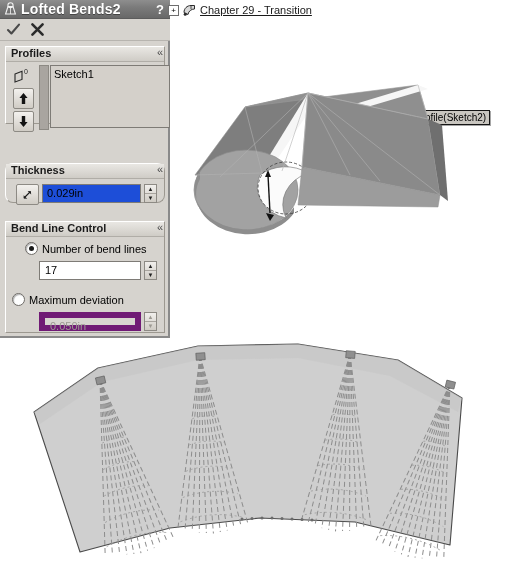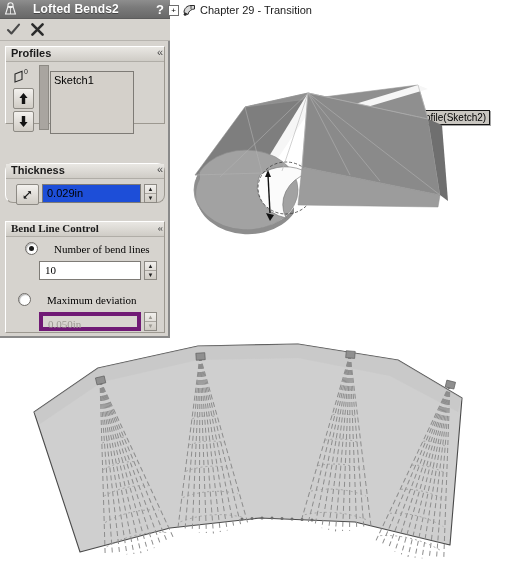--- a/index.html
+++ b/index.html
@@ -20,21 +20,21 @@
   }
   #pm-titlebar{
     position:absolute;left:0;top:0;width:170px;height:19px;
     background:linear-gradient(to bottom,#8e8e8e 0%,#7b7b7b 40%,#686868 100%);
     color:#ffffff;
     display:flex;align-items:center;
     box-sizing:border-box;
     border-bottom:1px solid #5c5c5c;
   }
   #pm-title-text{
-    font-weight:bold;font-size:12px;margin-left:15px;letter-spacing:0.2px;
+    font-weight:bold;font-size:14px;margin-left:3px;letter-spacing:0.2px;
     text-shadow:0 1px 0 #444;
   }
   .ti-icon{width:15px;height:15px;margin-left:3px;flex:0 0 auto;}
   #pm-help{
     margin-left:auto;margin-right:6px;font-weight:bold;font-size:13px;color:#fff;
     line-height:1;
   }
 
   
   #pm-actionbar{
@@ -69,21 +69,21 @@
     background:linear-gradient(to bottom,#f3f1ee,#d0ccc5);
     border:1px solid #8d8a84;border-radius:2px;
     display:flex;align-items:center;justify-content:center;
   }
   #btn-up{top:26px;} #btn-down{top:49px;}
   #sel-strip{
     position:absolute;left:33px;top:3px;width:8px;height:63px;
     background:#a9a5a0;border:1px solid #8d8a84;
   }
   #sel-list{
-    position:absolute;left:44px;top:9px;width:84px;height:63px;
+    position:absolute;left:44px;top:3px;width:120px;height:63px;
     background:#d4d0ca;border:1px solid #7e7b76;
     box-sizing:border-box;padding:2px 0 0 3px;overflow:hidden;
   }
   #sel-list .litem{font-size:11px;line-height:13px;color:#000;}
 
   
   #g-thickness{top:163px;height:40px;border-radius:8px;}
   #thk-dirbtn{
     position:absolute;left:10px;top:5px;width:21px;height:19px;
     background:linear-gradient(to bottom,#f3f1ee,#d0ccc5);
@@ -102,59 +102,59 @@
     display:flex;flex-direction:column;
   }
   .spin span{
     flex:1;display:flex;align-items:center;justify-content:center;
     font-size:6px;line-height:1;color:#222;
   }
   .spin span:first-child{border-bottom:1px solid #a8a49e;}
   #thk-spin{left:138px;top:5px;}
 
   
-  #g-bend{top:221px;height:112px;font-family:Liberation Serif, serif;}
-  .radio-row{position:absolute;display:flex;align-items:center;gap:16px;}
+  #g-bend{top:221px;height:112px;}
+  .radio-row{position:absolute;display:flex;align-items:center;gap:4px;}
   #rr-num{left:19px;top:5px;}
-  #rr-dev{left:12px;top:56px;justify-content:space-between;}
+  #rr-dev{left:6px;top:56px;justify-content:space-between;}
   .radio{
     width:11px;height:11px;border-radius:50%;
     background:#ffffff;border:1px solid #6f6c68;
     box-shadow:inset 1px 1px 1px rgba(0,0,0,.30);
     position:relative;flex:0 0 auto;
   }
   .radio.on::after{
     content:"";position:absolute;left:3px;top:3px;width:5px;height:5px;
     border-radius:50%;background:#1a1a1a;
   }
   .radio-lbl{font-size:11px;color:#000;}
   #num-field{
     position:absolute;left:33px;top:24px;width:102px;height:19px;
     background:#ffffff;border:1px solid #7e7b76;box-sizing:border-box;
     padding-left:5px;line-height:17px;font-size:11px;
   }
   #num-spin{left:138px;top:24px;}
   #dev-field{
     position:absolute;left:33px;top:75px;width:102px;height:19px;
-    background:#d8d5d0;border:4px solid #701a75;box-sizing:border-box;
+    background:#d8d5d0;border:6px solid #701a75;box-sizing:border-box;
     padding-left:5px;line-height:17px;font-size:11px;color:#9c9992;
   }
   #dev-spin{left:138px;top:75px;}
   #dev-spin span{color:#9c9992;}
 
   
   #tree-row{
     position:absolute;left:168px;top:3px;display:flex;align-items:center;gap:3px;
   }
   #tree-plus{
     width:9px;height:9px;border:1px solid #6e6e6e;background:#fff;
     display:flex;align-items:center;justify-content:center;
     font-size:8px;line-height:7px;color:#000;flex:0 0 auto;
   }
-  #tree-label{font-size:11px;color:#1a1a1a;}
+  #tree-label{font-size:11px;color:#1a1a1a;text-decoration:underline;}
 
   
   #tooltip{
     position:absolute;left:411px;top:110px;
     background:#c9c6c0;border:1px solid #141414;
     padding:1px 3px;font-size:10px;color:#000;white-space:nowrap;
     box-shadow:1px 1px 0 rgba(0,0,0,.35);
   }
 
   
@@ -246,21 +246,21 @@
     <div class="group-hdr">
       <span class="gt">Bend Line Control</span>
       <span class="chev">«</span>
     </div>
     <div class="group-body">
 
       <div class="radio-row" id="rr-num">
         <span class="radio on"></span>
         <span class="radio-lbl">Number of bend lines</span>
       </div>
-      <div id="num-field">10</div>
+      <div id="num-field">17</div>
       <div class="spin" id="num-spin">
         <span>▲</span>
         <span>▼</span>
       </div>
 
       <div class="radio-row" id="rr-dev">
         <span class="radio"></span>
         <span class="radio-lbl">Maximum deviation</span>
       </div>
       <div id="dev-field">0.050in</div>

